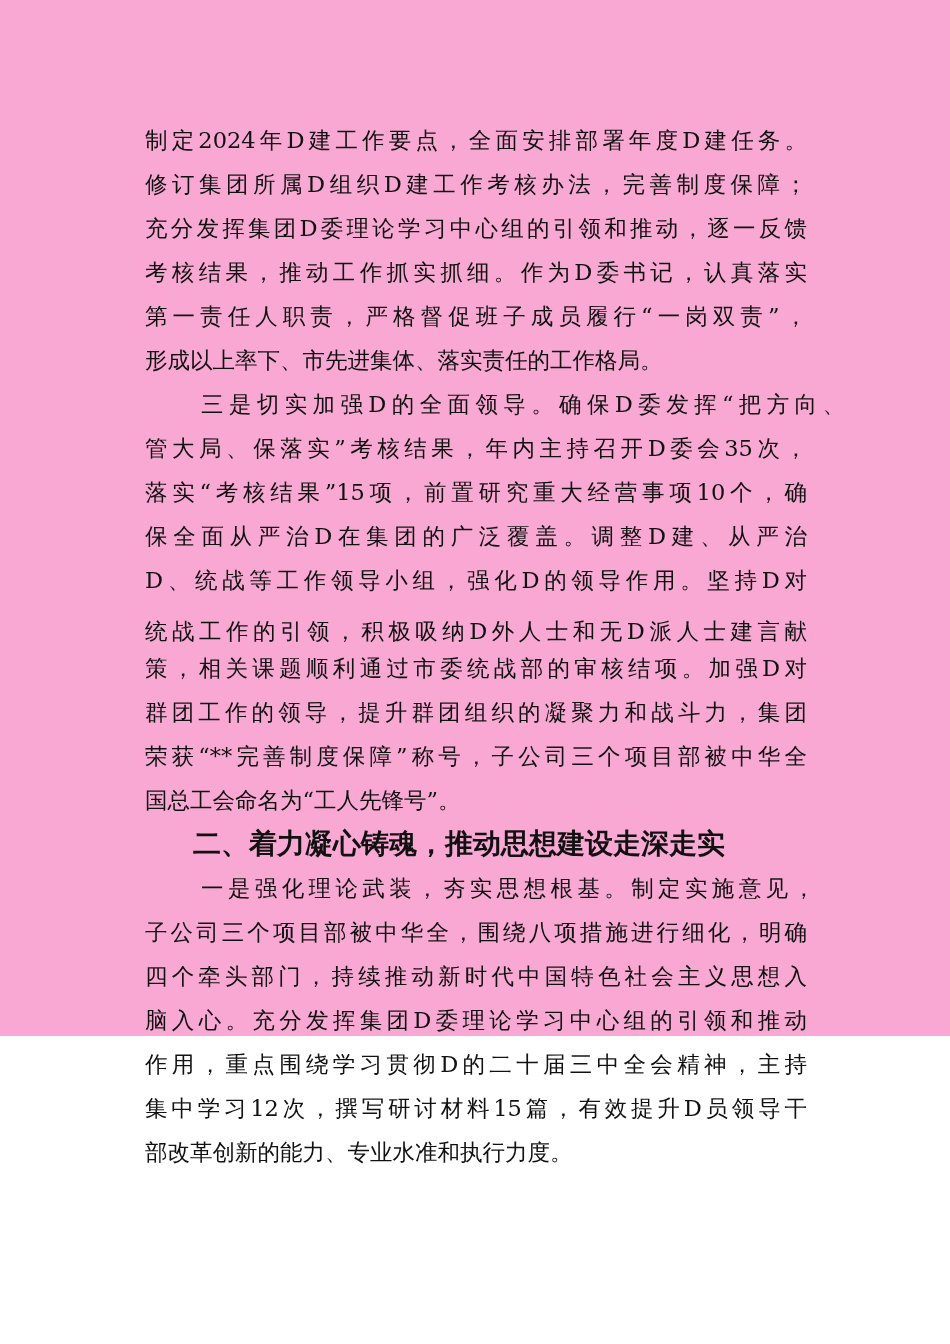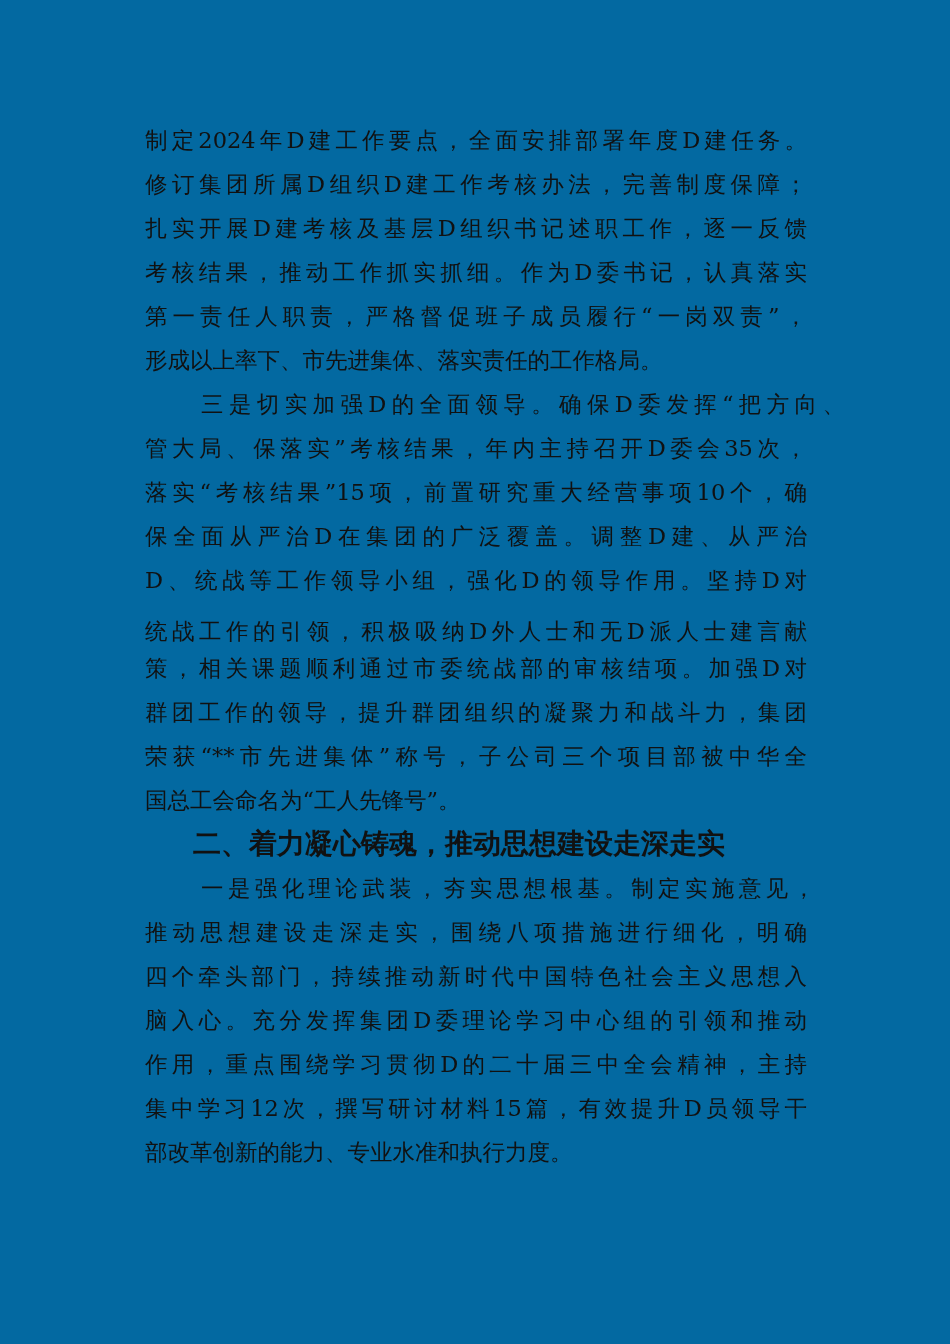--- a/index.html
+++ b/index.html
@@ -13,22 +13,22 @@
     position: relative;
     overflow: hidden;
     font-family: "DejaVu Serif", "Liberation Serif", serif;
     color: #111111;
   }
   .page {
     position: absolute;
     left: 0;
     top: 0;
     width: 950px;
-    height: 1344px;
-    background: #0369a1;
+    height: 1036px;
+    background: #f9a8d4;
   }
   .line {
     position: absolute;
     left: 145px;
     height: 34px;
     font-size: 22.5px;
     line-height: 34px;
     white-space: nowrap;
     letter-spacing: 0px;
   }
@@ -51,39 +51,39 @@
     font-size: 28px;
   }
 </style>
 </head>
 <body>
 
 <div class="page">
 
   <div class="line justify" style="top:123px">制定2024年D建工作要点，全面安排部署年度D建任务。</div>
   <div class="line justify" style="top:167px">修订集团所属D组织D建工作考核办法，完善制度保障；</div>
-  <div class="line justify" style="top:211px">扎实开展D建考核及基层D组织书记述职工作，逐一反馈</div>
+  <div class="line justify" style="top:211px">充分发挥集团D委理论学习中心组的引领和推动，逐一反馈</div>
   <div class="line justify" style="top:255px">考核结果，推动工作抓实抓细。作为D委书记，认真落实</div>
   <div class="line justify" style="top:299px">第一责任人职责，严格督促班子成员履行“一岗双责”，</div>
   <div class="line" style="top:343px">形成以上率下、市先进集体、落实责任的工作格局。</div>
 
   <div class="line indent justify" style="top:387px; width:644px">三是切实加强D的全面领导。确保D委发挥“把方向、</div>
   <div class="line justify" style="top:431px">管大局、保落实”考核结果，年内主持召开D委会35次，</div>
   <div class="line justify" style="top:475px">落实“考核结果”15项，前置研究重大经营事项10个，确</div>
   <div class="line justify" style="top:563px">D、统战等工作领导小组，强化D的领导作用。坚持D对</div>
   <div class="line justify" style="top:519px">保全面从严治D在集团的广泛覆盖。调整D建、从严治</div>
   <div class="line justify" style="top:614px">统战工作的引领，积极吸纳D外人士和无D派人士建言献</div>
   <div class="line justify" style="top:695px">群团工作的领导，提升群团组织的凝聚力和战斗力，集团</div>
   <div class="line justify" style="top:651px">策，相关课题顺利通过市委统战部的审核结项。加强D对</div>
-  <div class="line justify" style="top:739px">荣获“**市先进集体”称号，子公司三个项目部被中华全</div>
+  <div class="line justify" style="top:739px">荣获“**完善制度保障”称号，子公司三个项目部被中华全</div>
   <div class="line" style="top:783px">国总工会命名为“工人先锋号”。</div>
 
   <div class="line heading" style="top:827px">二、着力凝心铸魂，推动思想建设走深走实</div>
 
   <div class="line indent justify" style="top:871px">一是强化理论武装，夯实思想根基。制定实施意见，</div>
-  <div class="line justify" style="top:915px">推动思想建设走深走实，围绕八项措施进行细化，明确</div>
+  <div class="line justify" style="top:915px">子公司三个项目部被中华全，围绕八项措施进行细化，明确</div>
   <div class="line justify" style="top:959px">四个牵头部门，持续推动新时代中国特色社会主义思想入</div>
   <div class="line justify" style="top:1003px">脑入心。充分发挥集团D委理论学习中心组的引领和推动</div>
   <div class="line justify" style="top:1047px">作用，重点围绕学习贯彻D的二十届三中全会精神，主持</div>
   <div class="line justify" style="top:1091px">集中学习12次，撰写研讨材料15篇，有效提升D员领导干</div>
   <div class="line" style="top:1135px">部改革创新的能力、专业水准和执行力度。</div>
 
 </div>
 
 </body></html>

